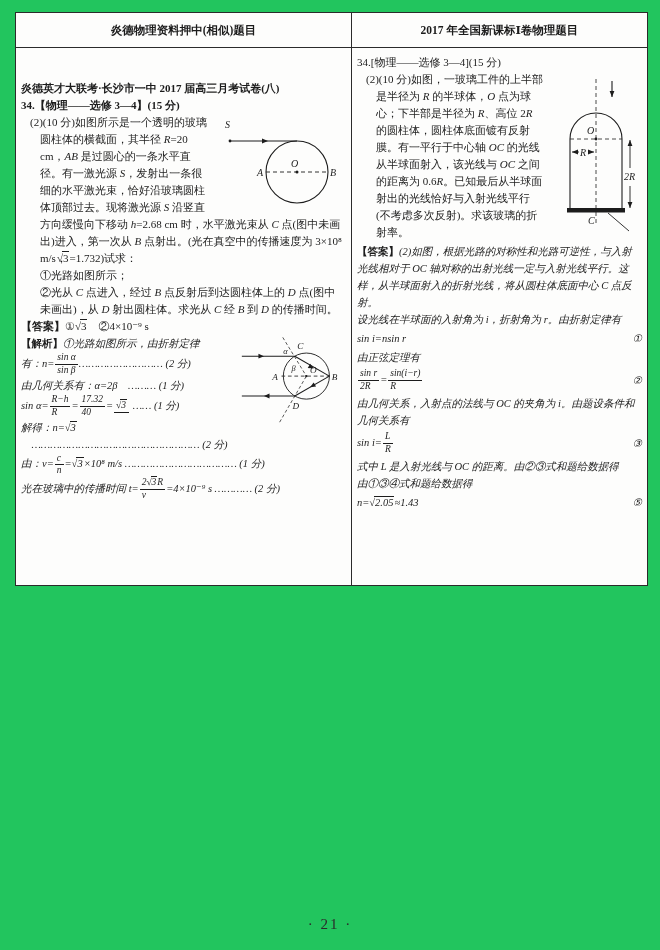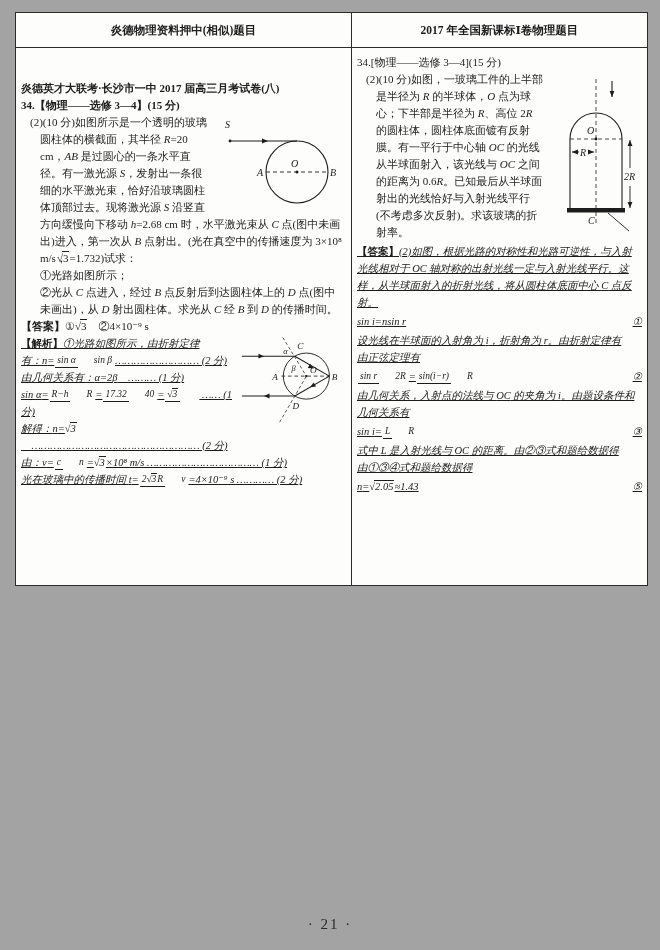--- a/index.html
+++ b/index.html
@@ -1,39 +1,39 @@
 <!DOCTYPE html>
 <html><head>
 <meta charset="utf-8">
 <style>
   html,body{margin:0;padding:0;}
   body{background:#ffffff;}
   .page{
-    position:relative;width:660px;height:950px;background:#a3a3a3;
+    position:relative;width:660px;height:950px;background:#22c55e;
     font-family:"Liberation Serif","DejaVu Serif",serif;color:#1c1c1c;overflow:hidden;
   }
   .doc-table{position:absolute;left:15px;top:12px;width:633px;border:1.2px solid #2b2b2b;box-sizing:border-box;background:#fdfdfc;}
   .header-row{display:flex;border-bottom:1px solid #2b2b2b;height:34px;}
   .header-cell{display:flex;align-items:center;justify-content:center;font-weight:bold;font-size:11.5px;box-sizing:border-box;}
   .hc-left{width:336px;border-right:1px solid #2b2b2b;}
   .hc-right{flex:1;}
   .body-row{display:flex;min-height:537px;}
   .cell{box-sizing:border-box;padding:6px 5px;font-size:11px;line-height:17px;}
   .cell-left{width:336px;border-right:1px solid #2b2b2b;}
   .cell-right{flex:1;}
   .line{position:relative;margin:0;}
   .line.eq{display:flex;align-items:center;justify-content:space-between;padding:2px 0;}
   .eqnum{margin-left:8px;white-space:nowrap;}
   .hang{padding-left:19px;text-indent:-10px;}
   .item{padding-left:19px;}
-  .kai{font-style:italic;font-size:10.5px;text-decoration:underline;}
+  .kai{font-style:italic;font-size:10.5px;}
   .seg-bold{font-weight:bold;font-style:normal;}
   .seg-var{font-style:italic;}
   .title-line{font-weight:bold;margin-top:26px;}
-  .frac{display:inline-flex;flex-direction:row;vertical-align:middle;text-align:center;margin:0 1px;font-size:9.5px;line-height:1.25;gap:14px;}
+  .frac{display:inline-flex;flex-direction:column;vertical-align:middle;text-align:left;margin:0 1px;font-size:9.5px;line-height:1.25;}
   .frac-n{border-bottom:1px solid currentColor;padding:0 2px;}
   .frac-d{padding:0 2px;}
   .sqrt{display:inline-block;white-space:nowrap;}
   .sqrt-sign{letter-spacing:-1px;}
   .sqrt-body{border-top:1px solid currentColor;padding:0 1px;}
   .flow::after{content:"";display:block;clear:both;}
   .fig{float:right;margin:2px 0 2px 6px;}
   svg text{font-family:"Liberation Serif","DejaVu Serif",serif;font-style:italic;fill:#1c1c1c;}
   svg .greek{font-size:9px;}
   .footer{position:absolute;left:0;top:916px;width:100%;text-align:center;font-size:15px;color:#2b2b2b;letter-spacing:2px;}
@@ -168,25 +168,25 @@
             <text x="38" y="151" font-size="10">C</text>
             <line x1="58" y1="140" x2="79" y2="158" stroke="#1c1c1c" stroke-width="0.9"></line>
           </svg>
           <div>
               <div class="line hang"><span class="line-text">(2)(10 分)如图，一玻璃工件的上半部是半径为 <span class="seg-var">R</span> 的半球体，<span class="seg-var">O</span> 点为球心；下半部是半径为 <span class="seg-var">R</span>、高位 2<span class="seg-var">R</span> 的圆柱体，圆柱体底面镀有反射膜。有一平行于中心轴 <span class="seg-var">OC</span> 的光线从半球面射入，该光线与 <span class="seg-var">OC</span> 之间的距离为 0.6<span class="seg-var">R</span>。已知最后从半球面射出的光线恰好与入射光线平行(不考虑多次反射)。求该玻璃的折射率。</span></div>
             </div>
         </div>
 
         <div>
             <div class="line kai"><span class="line-text"><span class="seg-bold">【答案】</span>(2)如图，根据光路的对称性和光路可逆性，与入射光线相对于 <span class="seg-var">OC</span> 轴对称的出射光线一定与入射光线平行。这样，从半球面射入的折射光线，将从圆柱体底面中心 <span class="seg-var">C</span> 点反射。</span></div>
+            <div class="line kai"><span class="line-text">设光线在半球面的入射角为 <span class="seg-var">i</span>，折射角为 <span class="seg-var">r</span>。由折射定律有</span></div>
             <div class="line kai eq">
               <span class="line-text">sin <span class="seg-var">i</span>=<span class="seg-var">n</span>sin <span class="seg-var">r</span></span>
               <span class="eqnum">①</span>
             </div>
-            <div class="line kai"><span class="line-text">设光线在半球面的入射角为 <span class="seg-var">i</span>，折射角为 <span class="seg-var">r</span>。由折射定律有</span></div>
             <div class="line kai"><span class="line-text">由正弦定理有</span></div>
             <div class="line kai eq">
               <span class="line-text"><span class="frac">
                   <span class="frac-n">sin <span class="seg-var">r</span></span>
                   <span class="frac-d">2<span class="seg-var">R</span></span>
                 </span>=<span class="frac">
                   <span class="frac-n">sin(<span class="seg-var">i</span>−<span class="seg-var">r</span>)</span>
                   <span class="frac-d"><span class="seg-var">R</span></span>
                 </span></span>
               <span class="eqnum">②</span>

